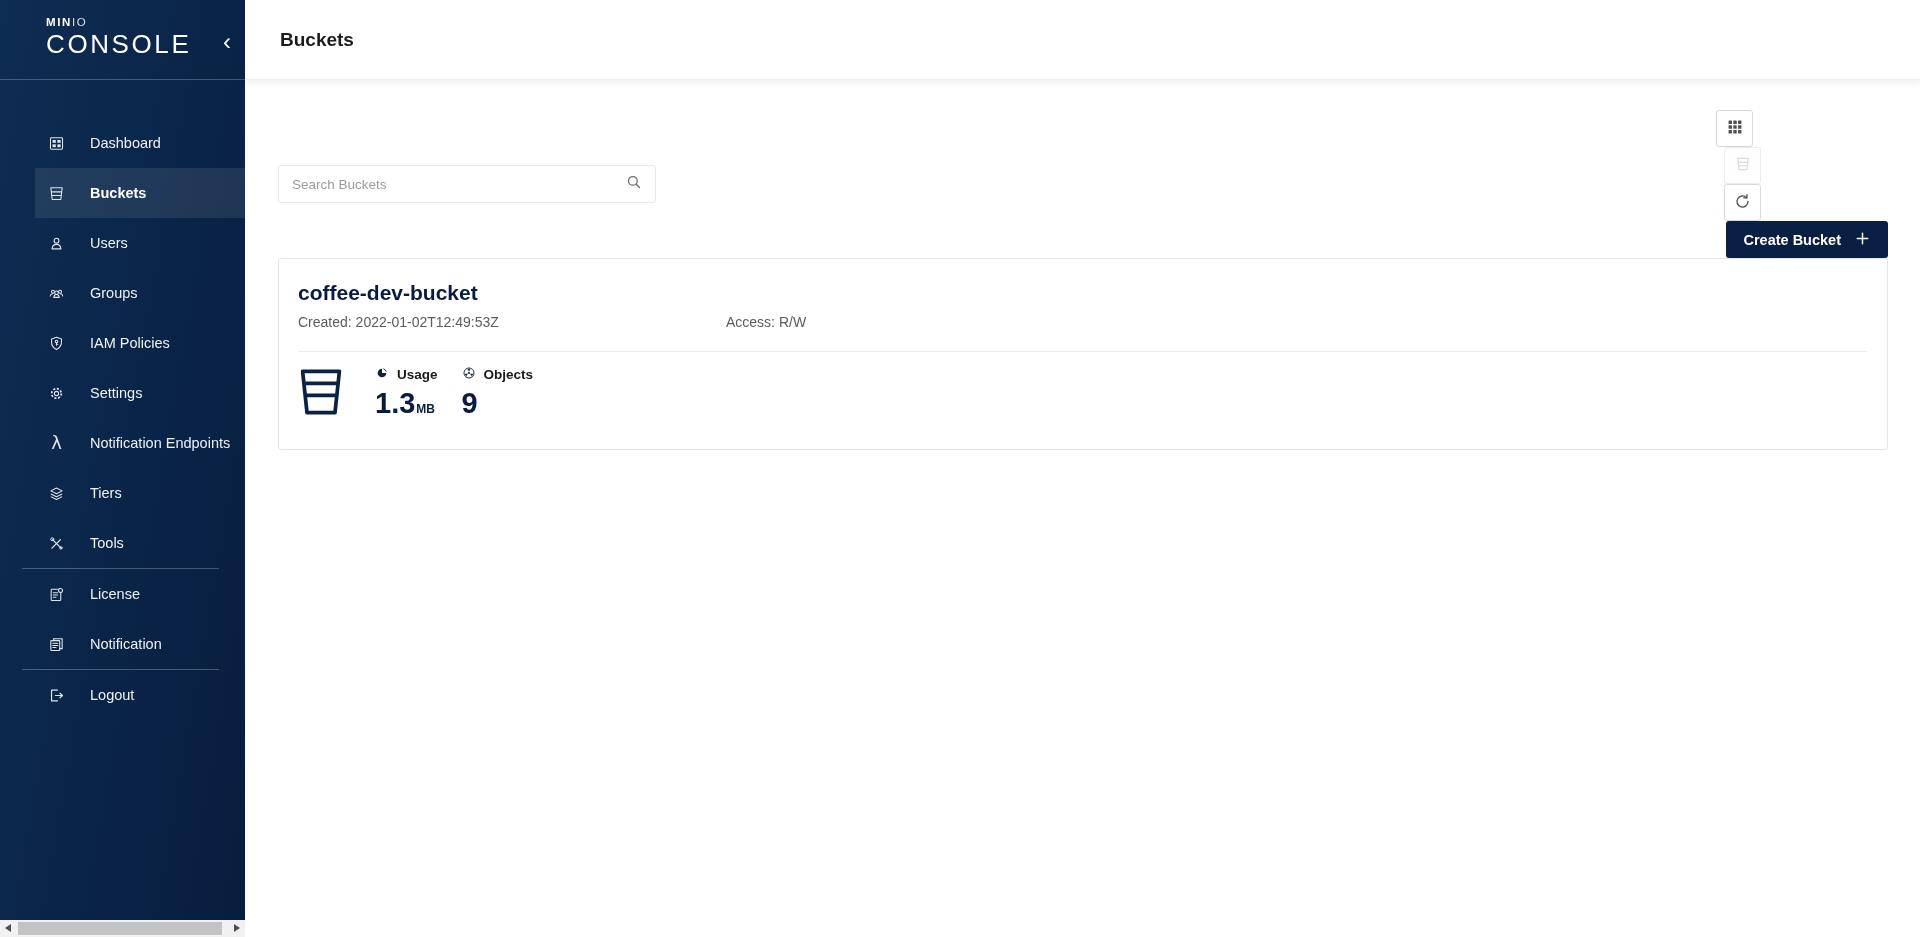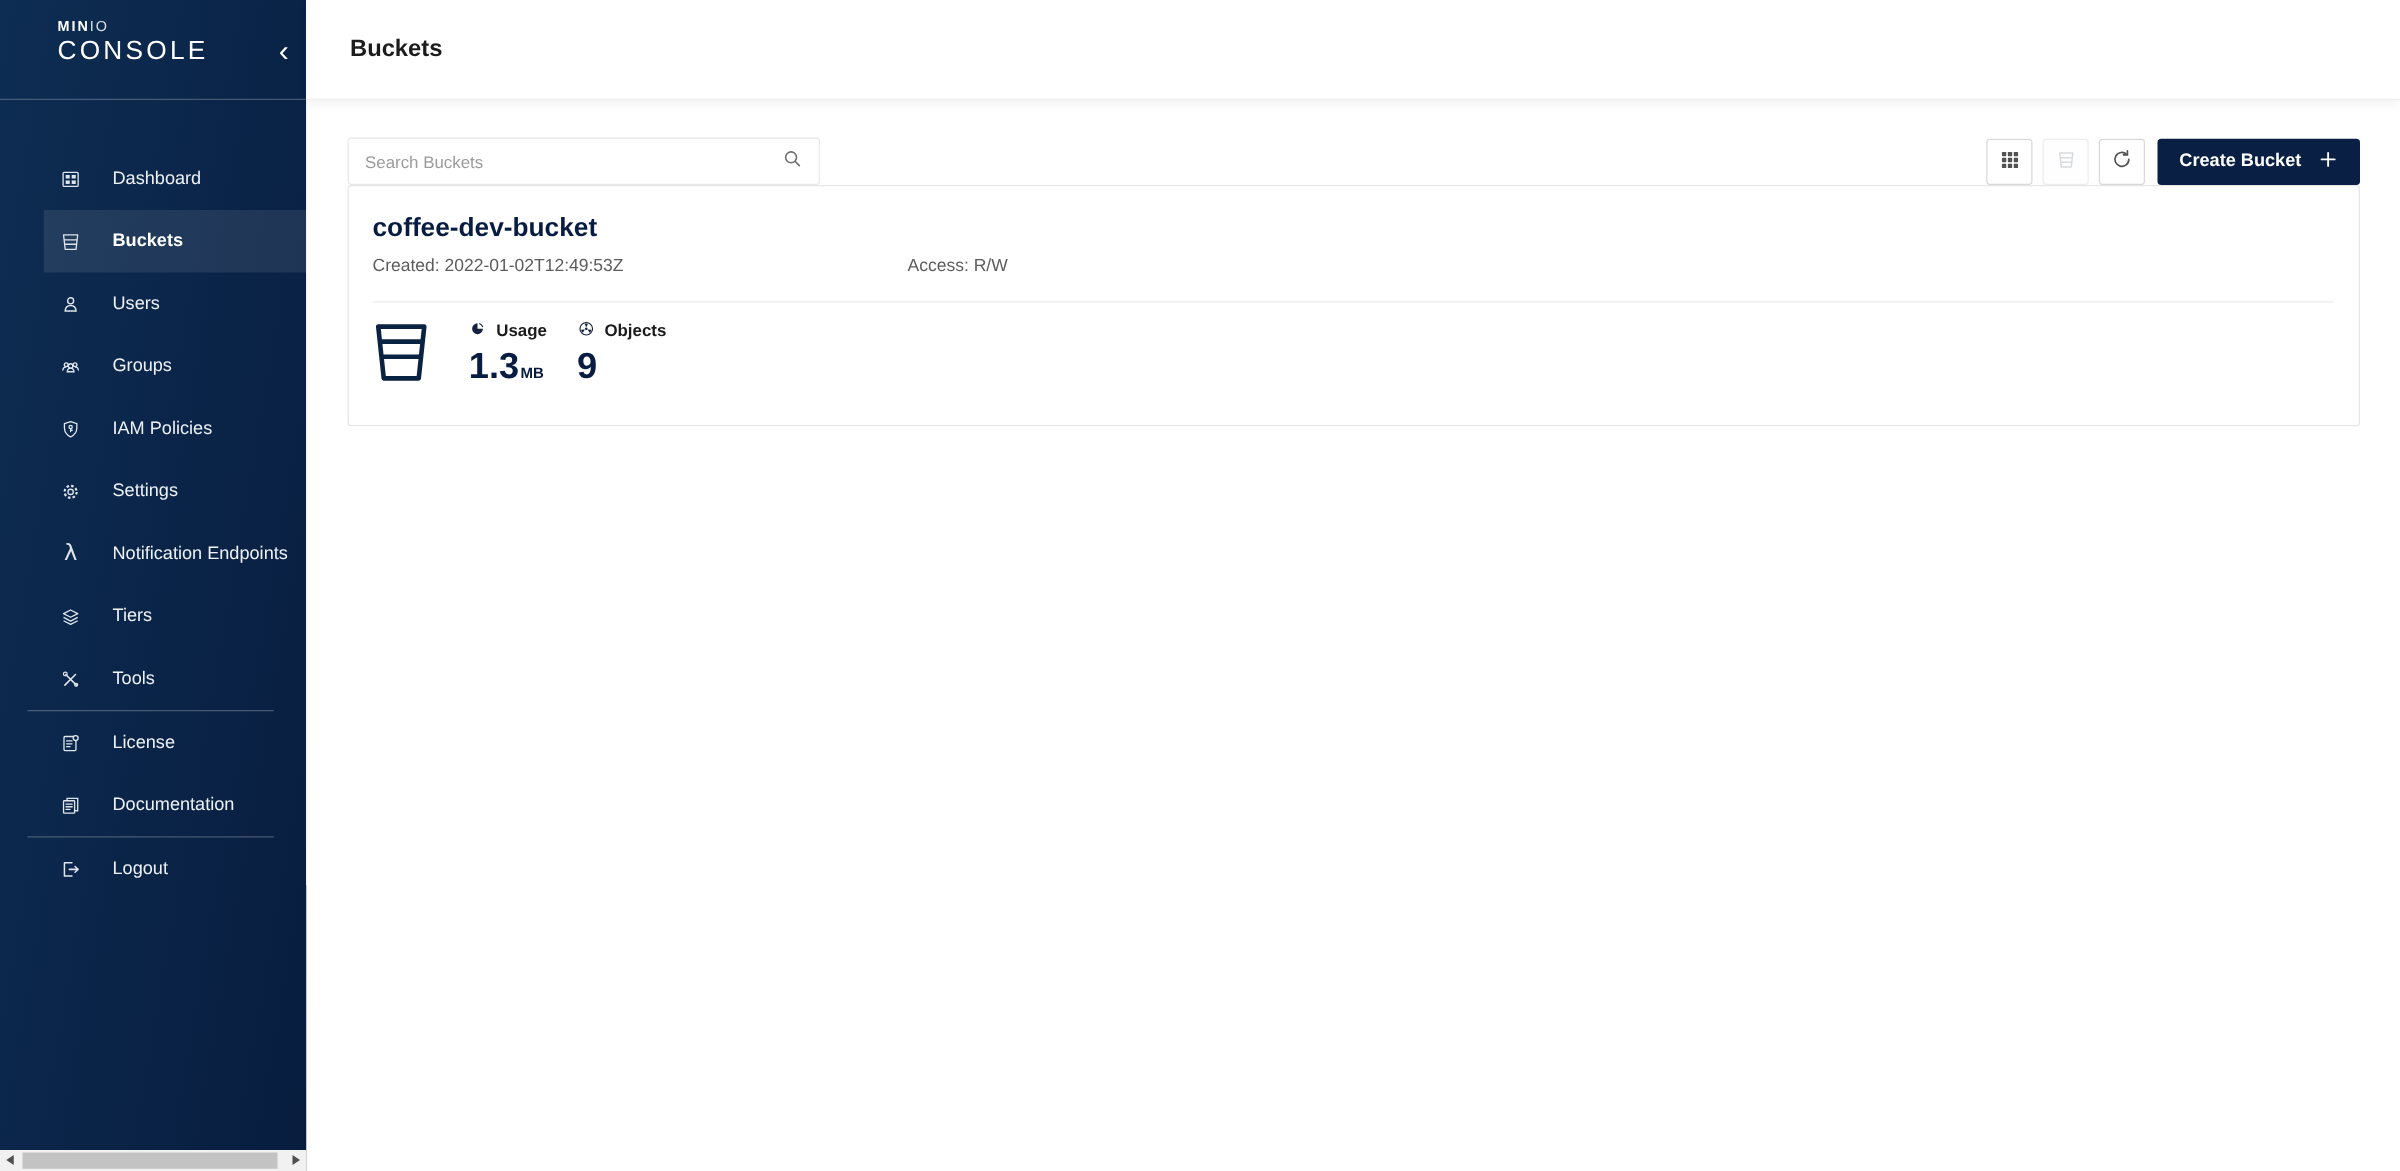--- a/index.html
+++ b/index.html
@@ -8,21 +8,21 @@
   .app { display:flex; width:1920px; height:708px; }
 
   
   .sidebar { width:245px; flex:0 0 245px; height:937px; display:flex; flex-direction:column;
     background:linear-gradient(100deg,#0e2d52 0%,#0a2448 55%,#081d3e 100%); color:#fff; }
   .logo-area { height:80px; position:relative; padding:16px 0 0 46px;
     border-bottom:1px solid rgba(255,255,255,.24); flex:0 0 80px; }
   .logo-minio { display:block; font-size:11.5px; letter-spacing:1.6px; color:#fff; }
   .logo-minio b { font-weight:800; }
   .logo-minio .lt { font-weight:400; opacity:.85; }
-  .logo-console { display:block; font-size:21px; font-weight:400; letter-spacing:2.6px;
+  .logo-console { display:block; font-size:26px; font-weight:400; letter-spacing:2.6px;
     color:#fff; margin-top:1px; }
   .collapse-btn { position:absolute; right:14px; top:30px; background:none; border:none;
     color:#fff; font-size:24px; line-height:1; cursor:pointer; font-family:inherit; }
 
   .nav { margin-top:38px; flex:1 1 auto; }
   .nav-item { height:50px; margin-left:35px; padding-left:13px; display:flex;
     align-items:center; cursor:pointer; color:#eef1f5; }
   .nav-item.active { background:rgba(255,255,255,.09); }
   .nav-icon { width:17px; height:19px; display:flex; align-items:center; justify-content:center;
     color:#dfe5ec; flex:0 0 17px; }
@@ -49,21 +49,21 @@
 
   .content { padding:30px 32px 0 33px; }
   .toolbar { display:flex; justify-content:space-between; align-items:center; }
   .search-box { width:378px; height:38px; background:#fff; border:1px solid #e8e8e8;
     border-radius:3px; display:flex; align-items:center; padding:0 12px 0 13px; }
   .search-box input { flex:1; border:none; outline:none; font-size:13.5px; color:#333;
     font-family:inherit; background:transparent; }
   .search-box input::placeholder { color:#9b9b9b; }
   .search-icon { color:#6f6f6f; flex:0 0 18px; }
 
-  .toolbar-actions { display:flex; align-items:flex-start; }
+  .toolbar-actions { display:flex; align-items:flex-start;flex-direction:column; }
   .icon-btn { width:37px; height:37px; background:#fff; border:1px solid #d9d9d9;
     border-radius:3px; display:flex; align-items:center; justify-content:center;
     cursor:pointer; color:#525252; }
   .icon-btn + .icon-btn { margin-left:8px; }
   .icon-btn.disabled { border-color:#ededed; color:#d7dadf; cursor:default; background:#fefefe; }
   .create-btn { margin-left:10px; height:37px; padding:0 17px; background:#0a1f44; color:#fff;
     border:none; border-radius:3px; display:flex; align-items:center; gap:13px;
     font-size:14.5px; font-weight:700; cursor:pointer; font-family:inherit; }
 
   
@@ -216,21 +216,21 @@
       </div>
 
       <div class="nav-item">
         <span class="nav-icon">
           <svg width="17" height="17" viewBox="0 0 24 24" fill="none" stroke="currentColor" stroke-width="1.5" stroke-linecap="round">
               <path d="M8 6.5V3.8h12v14h-3"></path>
               <rect x="4" y="6.5" width="12.5" height="14" rx="0.8"></rect>
               <path d="M6.8 10.3h7M6.8 13.3h7M6.8 16.3h4.5"></path>
             </svg>
         </span>
-        <span class="nav-label">Documentation</span>
+        <span class="nav-label">Notification</span>
       </div>
 
       <div class="nav-divider"></div>
 
       <div class="nav-item">
         <span class="nav-icon">
           <svg width="17" height="17" viewBox="0 0 24 24" fill="none" stroke="currentColor" stroke-width="1.7" stroke-linecap="round" stroke-linejoin="round">
               <path d="M13.5 4.5H5v15h8.5"></path>
               <path d="M10.5 12h10M17 8.8l3.4 3.2L17 15.2"></path>
             </svg>

